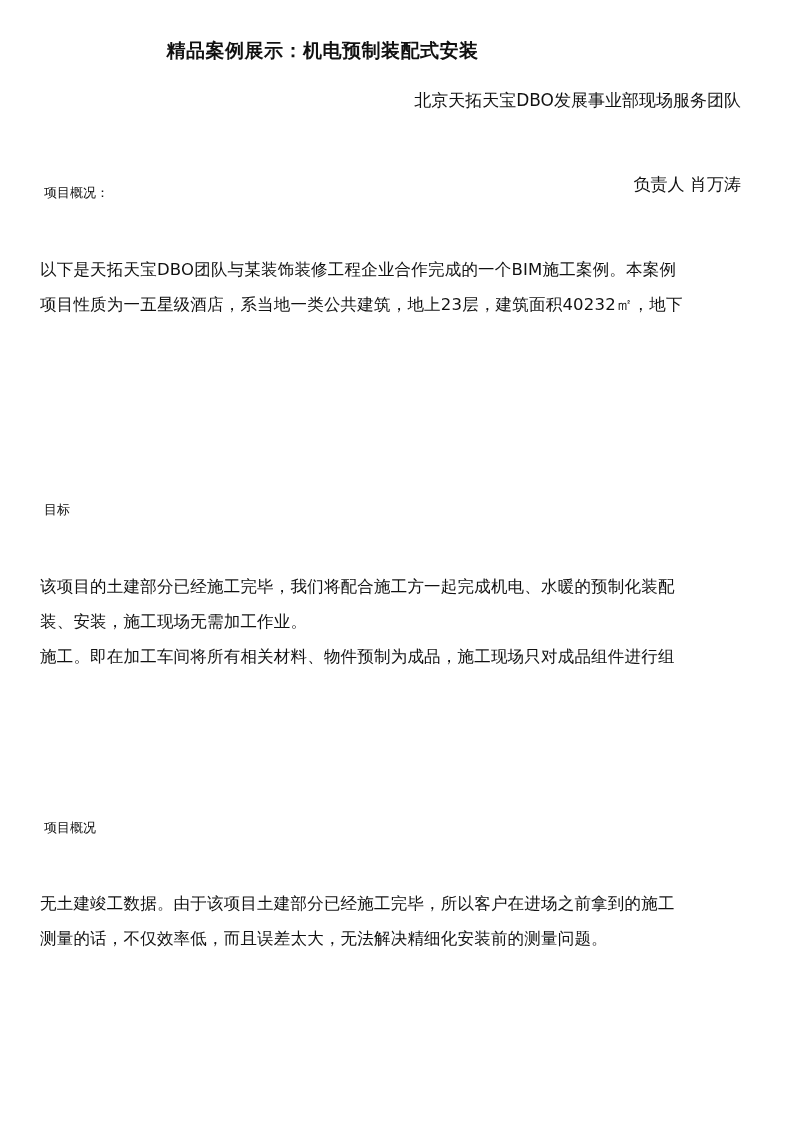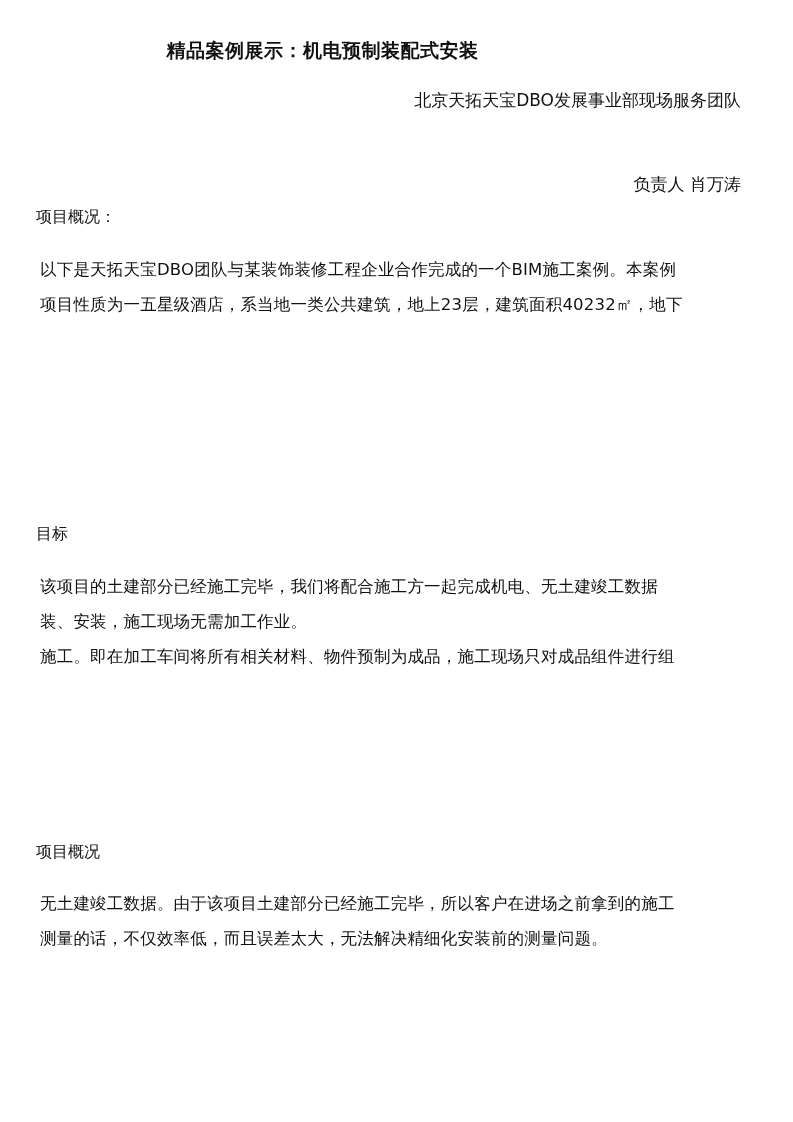--- a/index.html
+++ b/index.html
@@ -12,21 +12,21 @@
     position: absolute; left: 0; width: 645px; top: 38px;
     text-align: center; font-size: 19px; font-weight: bold; letter-spacing: 0.5px;
   }
   .org {
     position: absolute; right: 52px; top: 89px; font-size: 17px; white-space: nowrap;
   }
   .lead {
     position: absolute; right: 52px; top: 129px; font-size: 17px; white-space: nowrap; margin-top: 44px;
   }
   .heading {
-    position: absolute; left: 36px; font-size: 16px; margin-top: 23px;
+    position: absolute; left: 44px; font-size: 13px;
   }
   .para {
     position: absolute; left: 40px; width: 715px; font-size: 16.5px;
     line-height: 35px; letter-spacing: 0.2px; text-align: justify;
   }
   .para .line { display: block; white-space: nowrap; }
 </style>
 </head>
 <body>
 
@@ -35,21 +35,21 @@
 <div class="lead">负责人 肖万涛</div>
 
 <div class="heading" style="top:184px;">项目概况：</div>
 <div class="para" style="top:252px;">
   <span class="line">以下是天拓天宝DBO团队与某装饰装修工程企业合作完成的一个BIM施工案例。本案例</span>
   <span class="line">项目性质为一五星级酒店，系当地一类公共建筑，地上23层，建筑面积40232㎡，地下</span>
 </div>
 
 <div class="heading" style="top:501px;">目标</div>
 <div class="para" style="top:569px;">
-  <span class="line">该项目的土建部分已经施工完毕，我们将配合施工方一起完成机电、无土建竣工数据</span>
+  <span class="line">该项目的土建部分已经施工完毕，我们将配合施工方一起完成机电、水暖的预制化装配</span>
   <span class="line">装、安装，施工现场无需加工作业。</span>
   <span class="line">施工。即在加工车间将所有相关材料、物件预制为成品，施工现场只对成品组件进行组</span>
 </div>
 
 <div class="heading" style="top:819px;">项目概况</div>
 <div class="para" style="top:886px;">
   <span class="line">无土建竣工数据。由于该项目土建部分已经施工完毕，所以客户在进场之前拿到的施工</span>
   <span class="line">测量的话，不仅效率低，而且误差太大，无法解决精细化安装前的测量问题。</span>
 </div>
 

